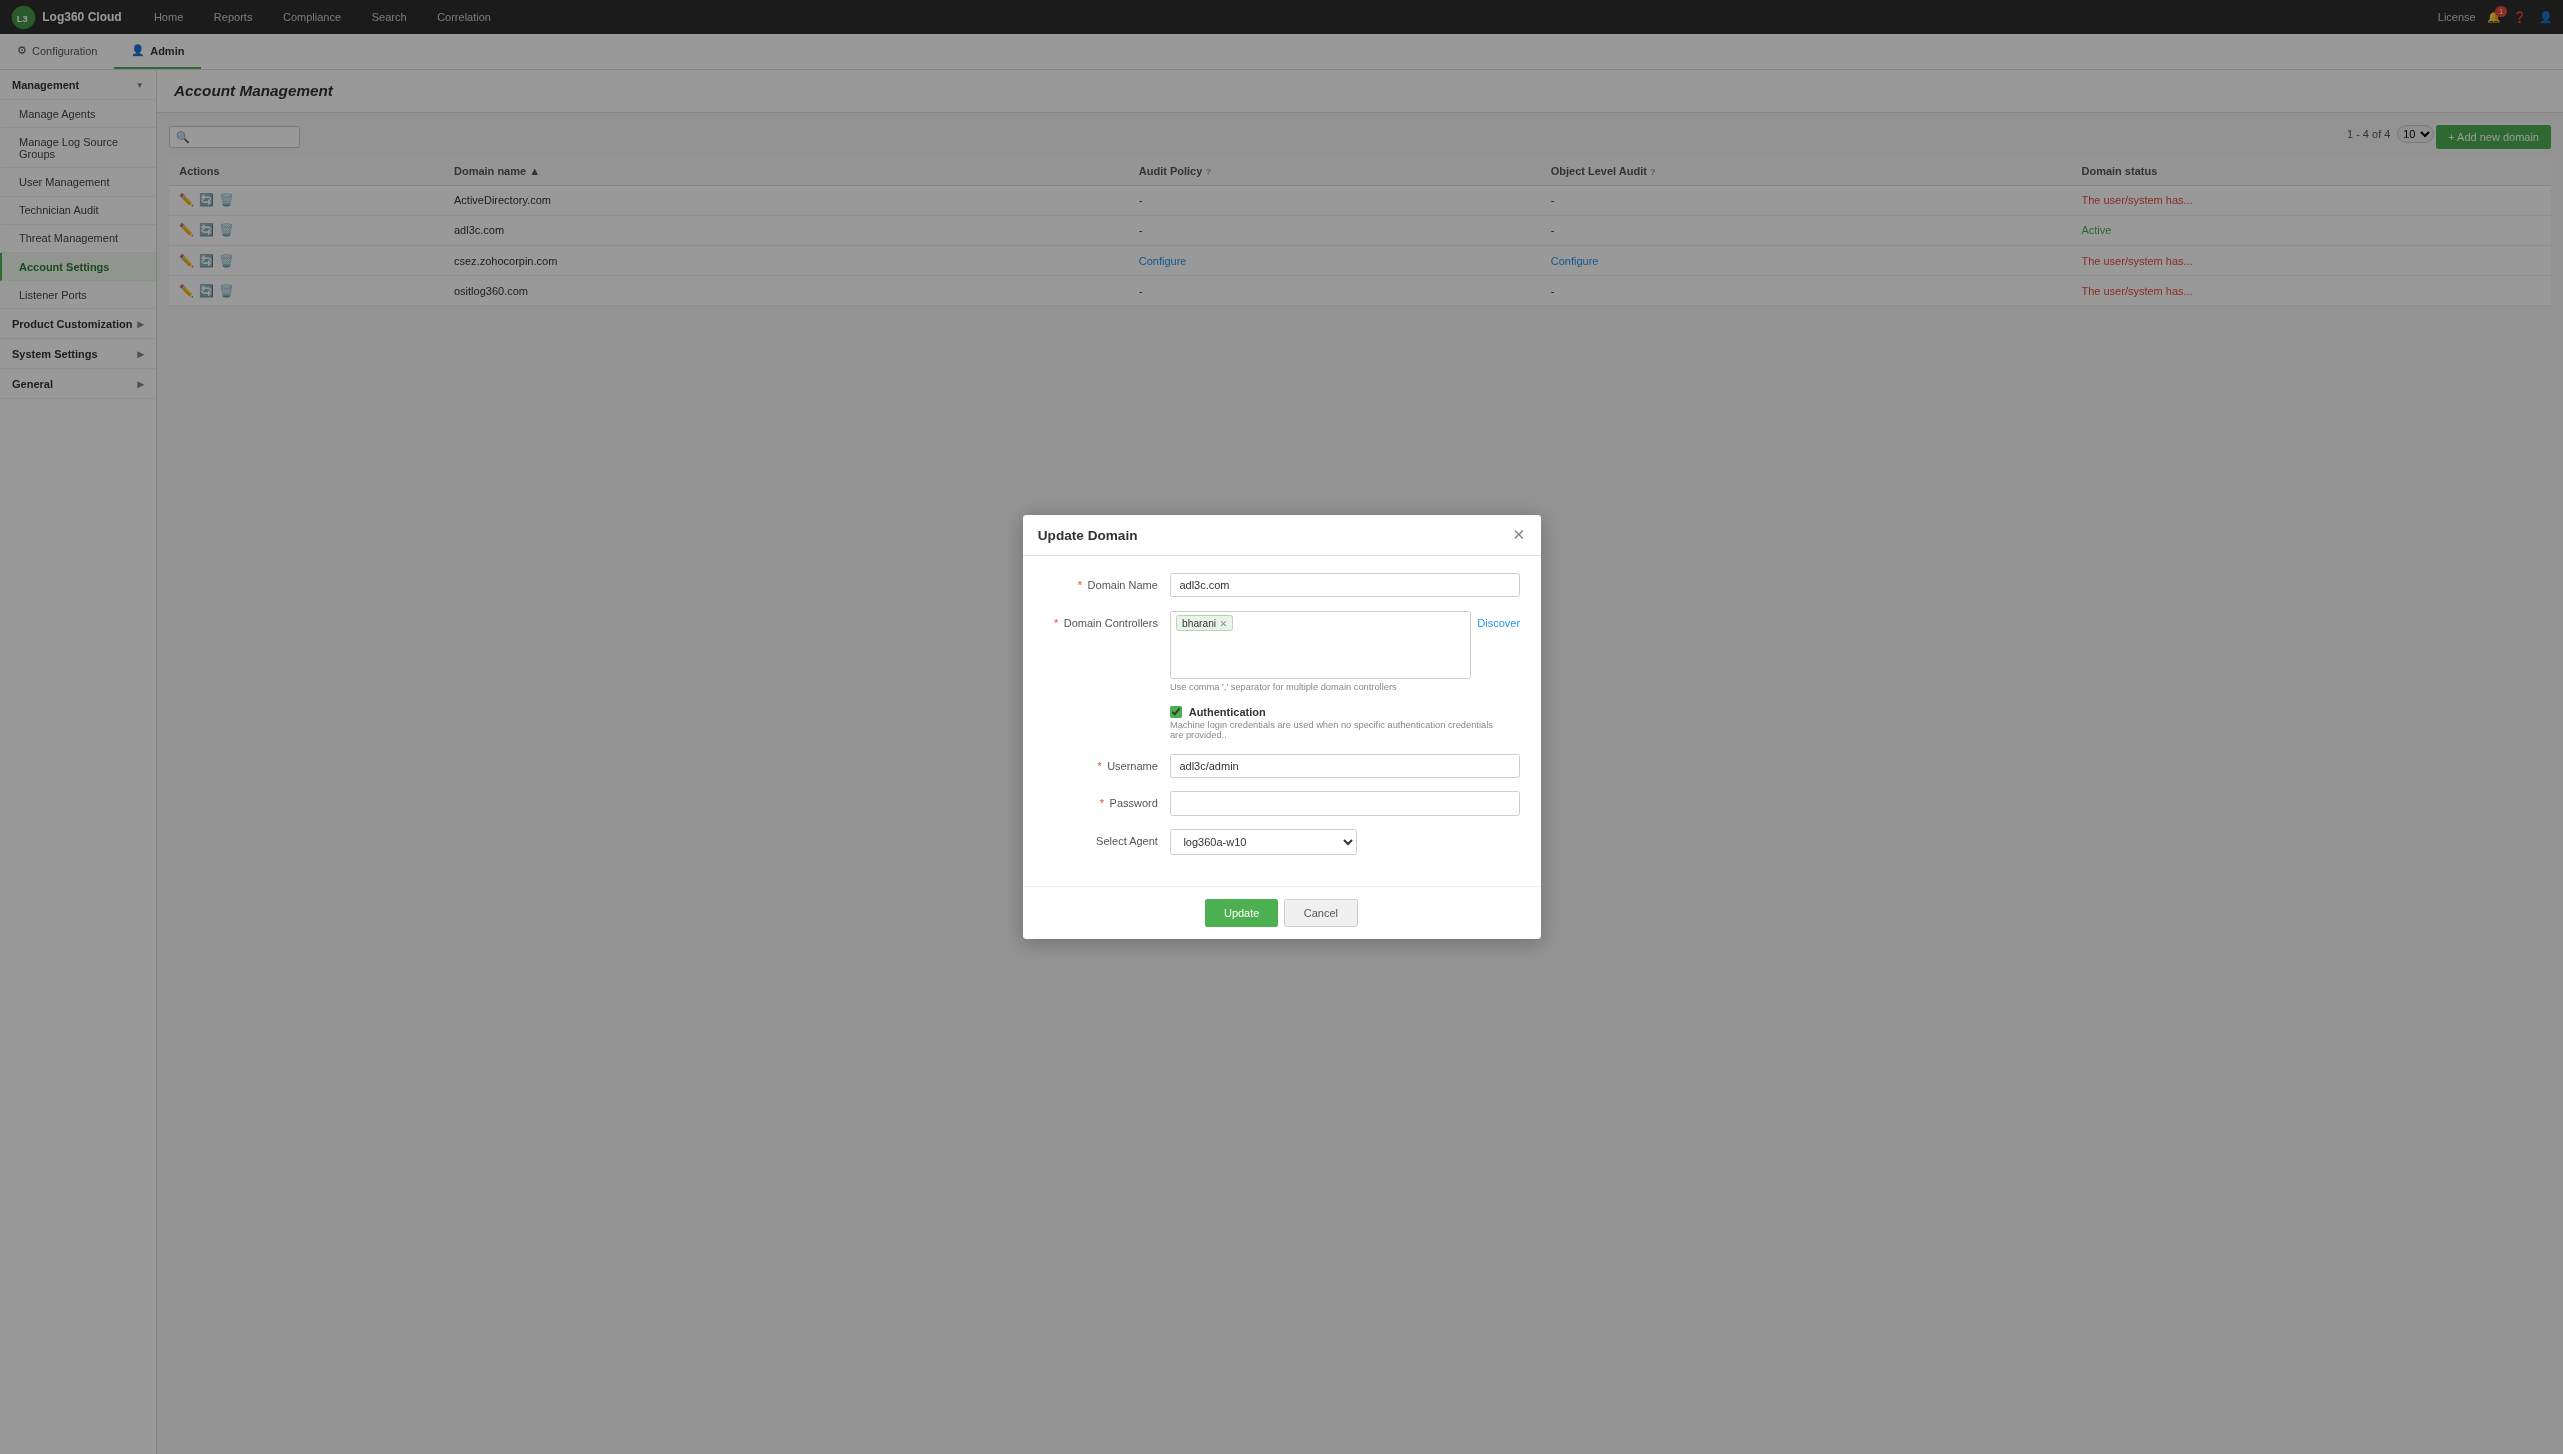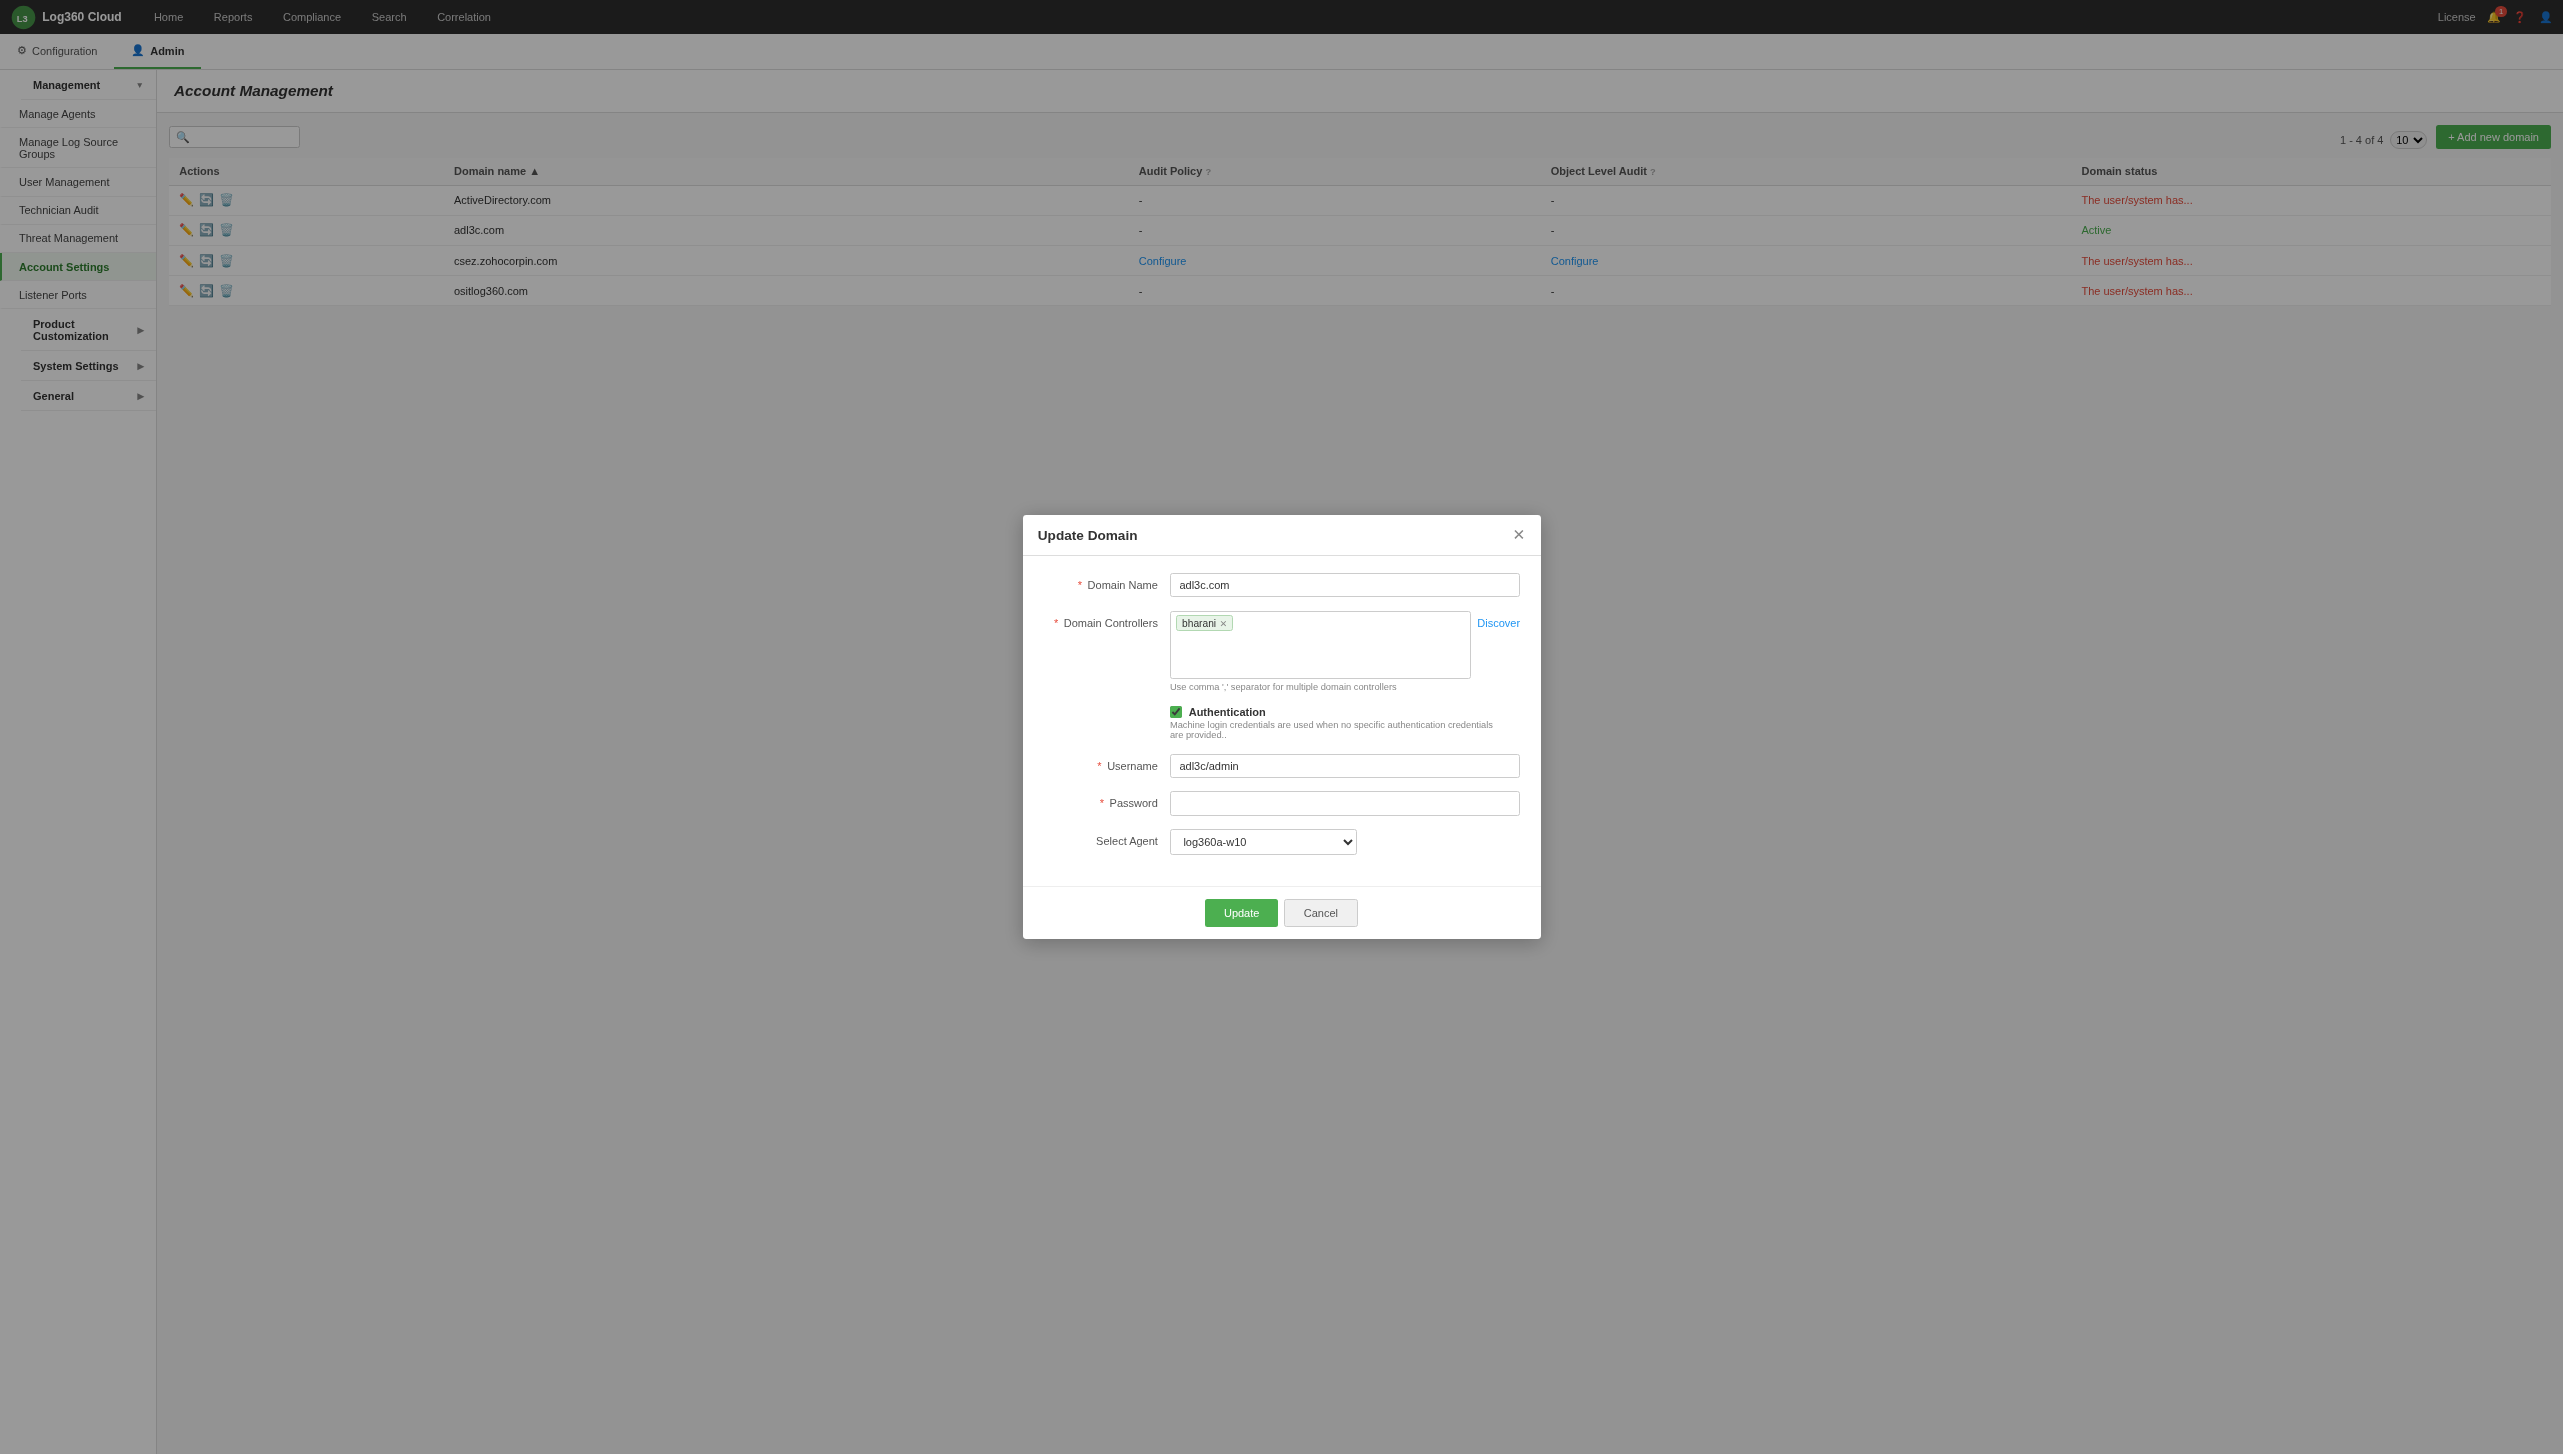--- a/index.html
+++ b/index.html
@@ -35,21 +35,21 @@
 
     
     .main-layout { display: flex; height: calc(100vh - 70px); overflow: hidden; }
 
     
     .sidebar { width: 157px; background: #ffffff; border-right: 0.8px solid #ddd; overflow-y: auto; flex-shrink: 0; }
     .sidebar-section { padding: 0; }
     .sidebar-section-title {
       display: flex; align-items: center; justify-content: space-between;
       padding: 8.5px 12px; font-size: 11px; font-weight: bold; color: #333;
-      cursor: pointer; border-bottom: 0.8px solid #eee; margin-left: 21px;
+      cursor: pointer; border-bottom: 0.8px solid #eee;
     }
     .sidebar-item {
       padding: 7.6px 12px 7.6px 17px; font-size: 11px; color: #444; cursor: pointer;
       border-left: 2.5px solid transparent; border-bottom: 0.8px solid #f0f0f0;
     }
     .sidebar-item.active { border-left: 2.5px solid #4caf50; background: #f0f8f0; color: #2d7d2d; font-weight: bold; }
     .chevron { font-size: 8.5px; color: #888; }
 
     
     .content { flex: 1; overflow: auto; background: #f5f5f5; }
@@ -232,21 +232,21 @@
       <h2>Account Management</h2>
     </div>
 
 
     <div class="table-container">
       <div class="table-toolbar">
         <div class="search-input-wrap">
           <span>🔍</span>
           <input type="text" style="border: none; outline: none; font-size: 11px; width: 102px;">
         </div>
-        <div style="display:flex;align-items:flex-end;gap:9px;">
+        <div style="display:flex;align-items:flex-start;gap:2px;">
           <div class="pagination-info">
             <span>1 - 4 of 4</span>
             <select style="border:0.8px solid #ccc;border-radius:10px;padding:1px;font-size:11px;">
               <option>10</option>
               <option>25</option>
               <option>50</option>
             </select>
           </div>
           <button class="btn-add">
             <span>+ Add new domain</span>

